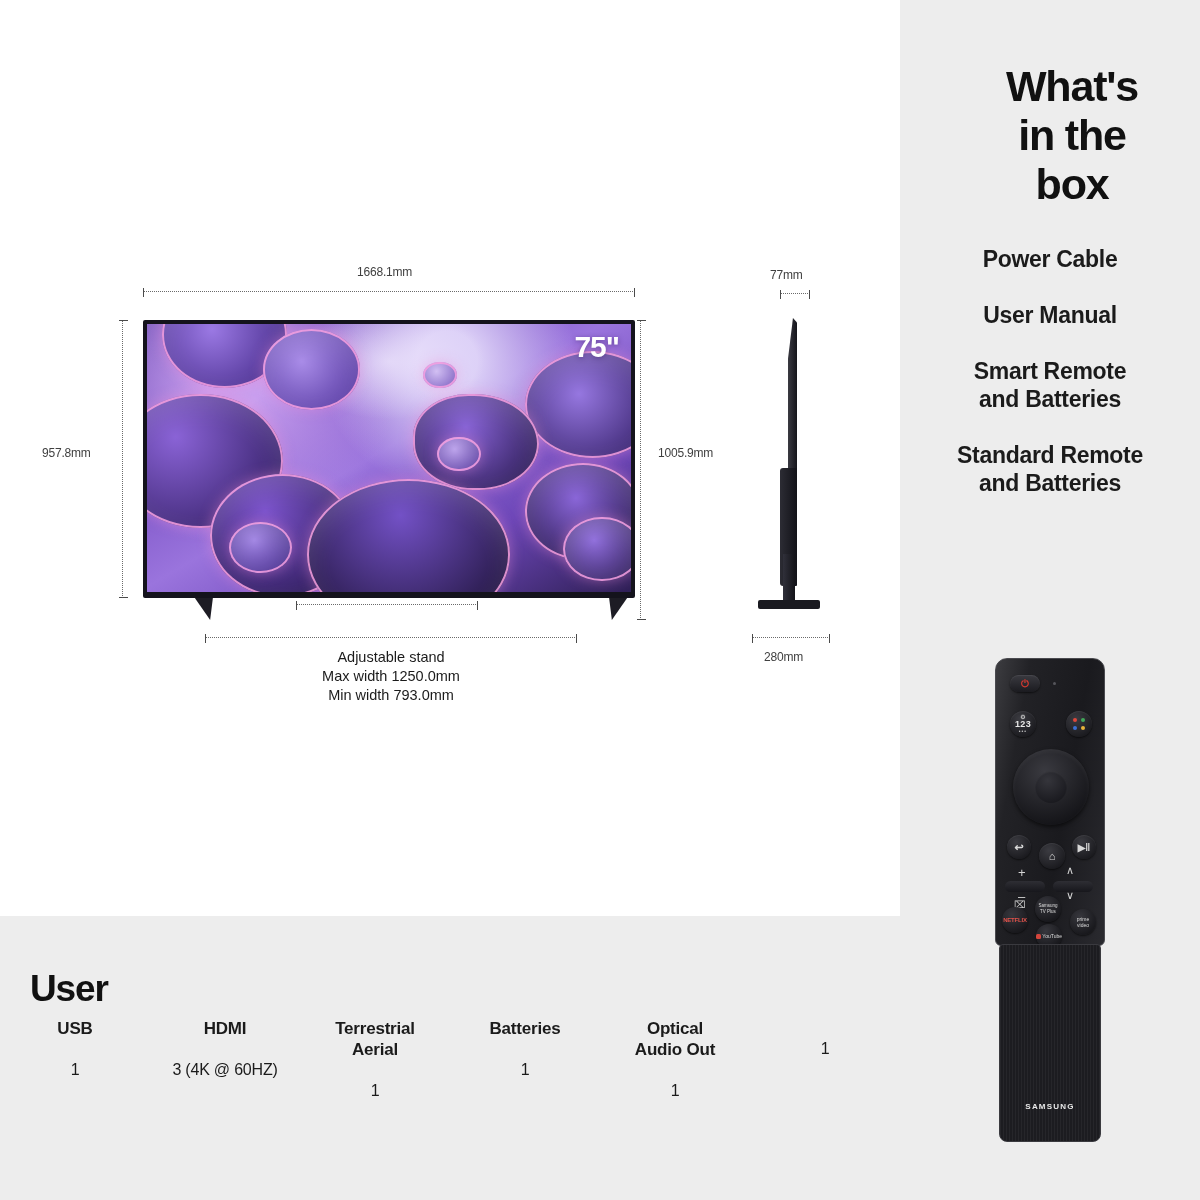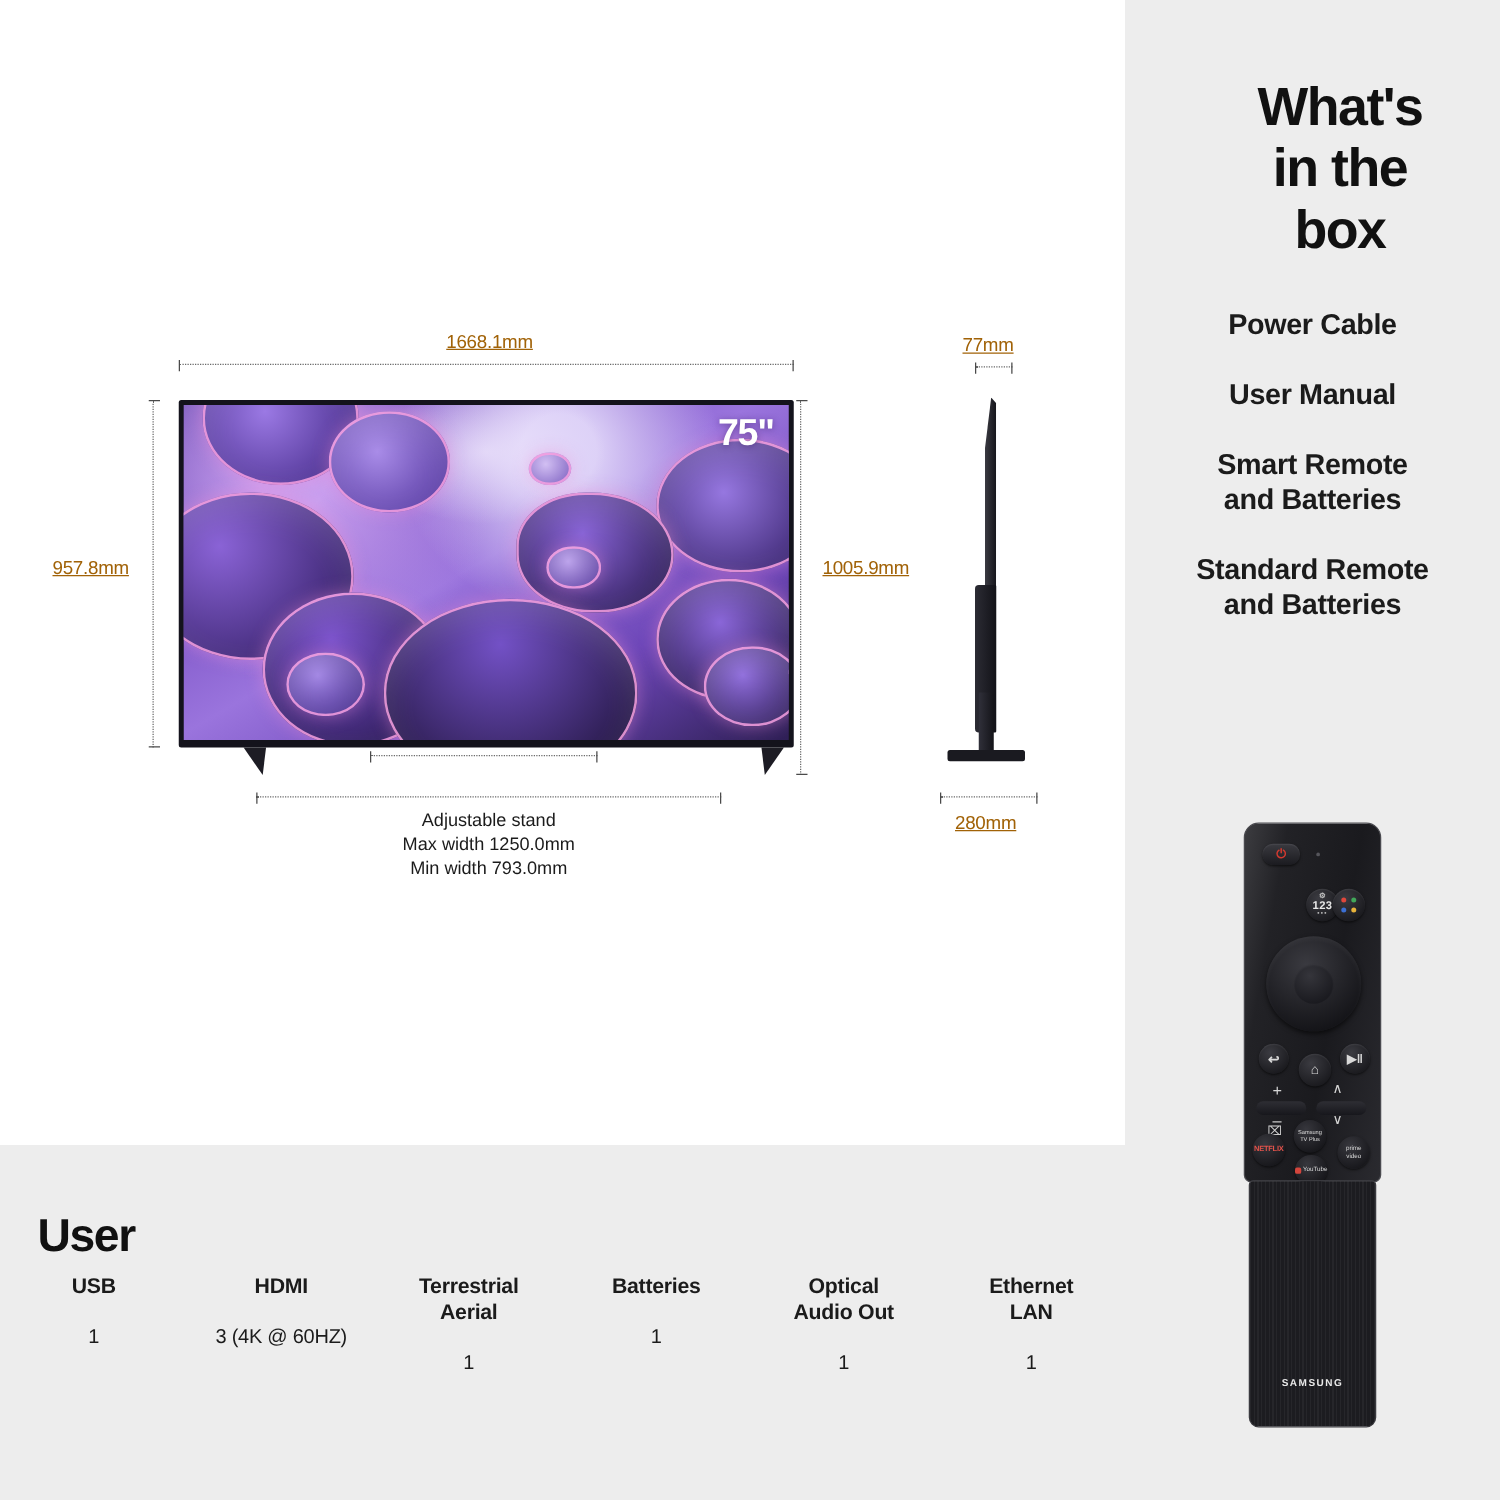--- a/index.html
+++ b/index.html
@@ -149,25 +149,24 @@
   .side-base {
     position: absolute; left: -12px; top: 282px;
     width: 62px; height: 9px;
     background: #1a1a20;
     border-radius: 2px;
   }
 
   
   .dim-label {
     position: absolute;
-    font-size: 15px;
-    color: #a16207;
+    font-size: 12px;
+    color: #404040;
     white-space: nowrap;
     letter-spacing: -0.2px;
-    text-decoration: underline;
   }
   .dline-h {
     position: absolute; height: 1px;
     border-top: 1px dotted #6a6a6a;
   }
   .dline-v {
     position: absolute; width: 1px;
     border-left: 1px dotted #6a6a6a;
   }
   .cap-v { position: absolute; width: 1px; height: 9px; background: #4a4a4a; top: -4px; }
@@ -229,21 +228,21 @@
     color: #d8d8d8; font-size: 7px; font-weight: 700;
   }
   .power {
     left: 14px; top: 16px; width: 30px; height: 17px;
     border-radius: 9px;
     background: linear-gradient(#3a3a40, #1b1b20);
     color: #d4392f; font-size: 10px;
   }
   .mic { position: absolute; left: 57px; top: 23px; width: 3px; height: 3px;
          background: #55555b; border-radius: 50%; }
-  .btn123 { left: 14px; top: 52px; width: 26px; height: 26px; flex-direction: column; line-height: 7px; margin-left: 35px; }
+  .btn123 { left: 14px; top: 52px; width: 26px; height: 26px; flex-direction: column; line-height: 7px; }
   .btn123 .g { font-size: 6px; color: #bdbdbd; }
   .btn123 .n { font-size: 9px; color: #e8e8e8; letter-spacing: .3px; }
   .btn123 .d { font-size: 5px; color: #bdbdbd; letter-spacing: 1px; }
   .btncolor { left: 70px; top: 52px; width: 26px; height: 26px; }
   .dots { position: relative; width: 13px; height: 13px; }
   .dots i { position: absolute; width: 4px; height: 4px; border-radius: 50%; }
   .dots .r { left: 0;   top: 0;   background: #e0473c; }
   .dots .g2{ left: 8px; top: 0;   background: #41a85a; }
   .dots .b { left: 0;   top: 8px; background: #3b6fd4; }
   .dots .y { left: 8px; top: 8px; background: #e8b33a; }
@@ -460,18 +459,17 @@
     </div>
     <div class="port-col">
       <div class="port-head">Batteries</div>
       <div class="port-val">1</div>
     </div>
     <div class="port-col">
       <div class="port-head">Optical<br>Audio Out</div>
       <div class="port-val">1</div>
     </div>
     <div class="port-col">
-      <div class="port-head">Ethernet<br>LAN</div>
       <div class="port-val">1</div>
     </div>
   </div>
 
 </div>
 
 </body></html>

